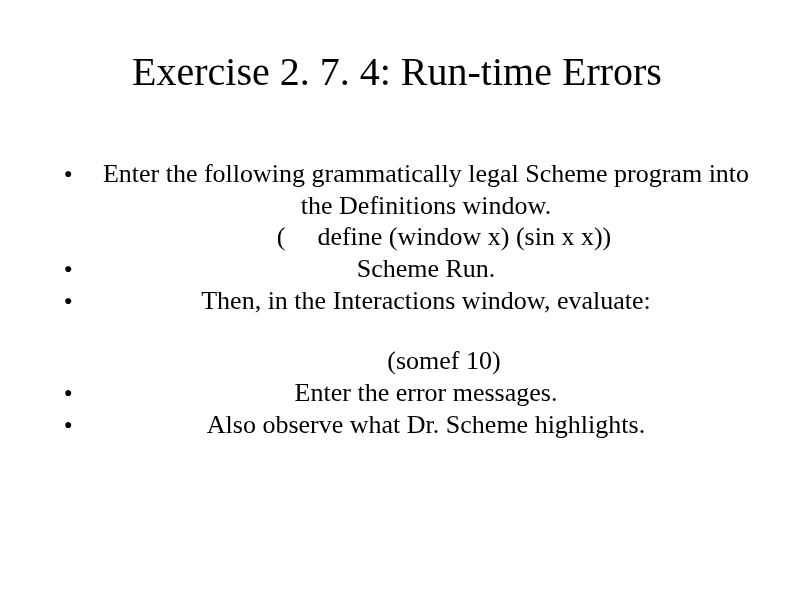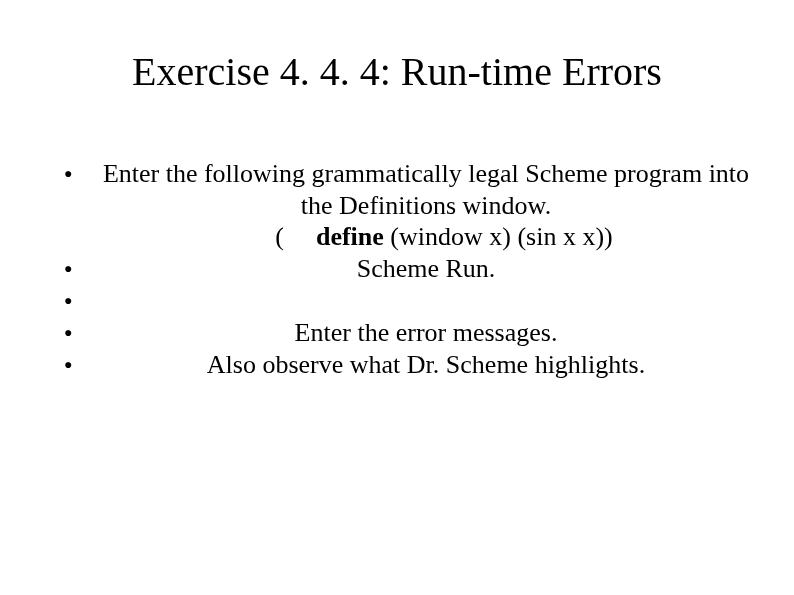--- a/index.html
+++ b/index.html
@@ -52,30 +52,30 @@
     flex: 1;
     text-align: center;
   }
   .indent {
     padding-left: 36px;
   }
   .gap {
     height: 28px;
   }
   .bold {
-    font-weight: bold;
+    font-weight: normal;
     margin-left: 32px;
   }
 </style>
 </head>
 <body>
 
 <div class="slide">
 
-  <div class="title">Exercise 4. 4. 4: Run-time Errors</div>
+  <div class="title">Exercise 2. 7. 4: Run-time Errors</div>
 
   <div class="body">
 
     <div class="item">
       <div class="bullet">●</div>
       <div class="content">
         <span>Enter the following grammatically legal Scheme program into the Definitions window.</span>
         <div class="indent">
           <span>(</span><span class="bold">define</span><span> (window x) (sin x x))</span>
         </div>
@@ -85,21 +85,23 @@
     <div class="item">
       <div class="bullet">●</div>
       <div class="content">
         <span>Scheme Run.</span>
       </div>
     </div>
 
     <div class="item">
       <div class="bullet">●</div>
       <div class="content">
+        <span>Then, in the Interactions window, evaluate:</span>
         <div class="gap"></div>
+        <div class="indent">(somef 10)</div>
       </div>
     </div>
 
     <div class="item">
       <div class="bullet">●</div>
       <div class="content">
         <span>Enter the error messages.</span>
       </div>
     </div>
 

